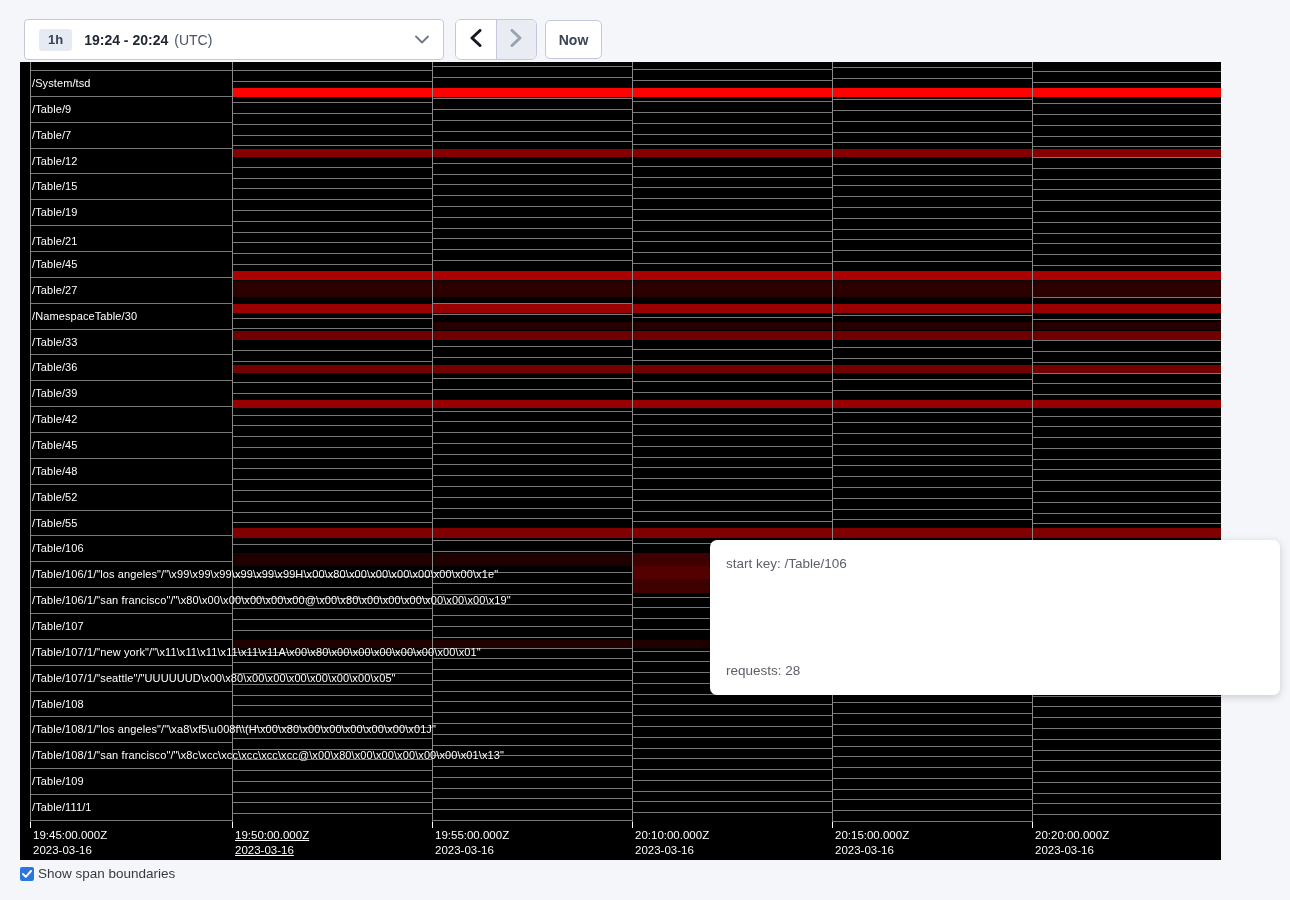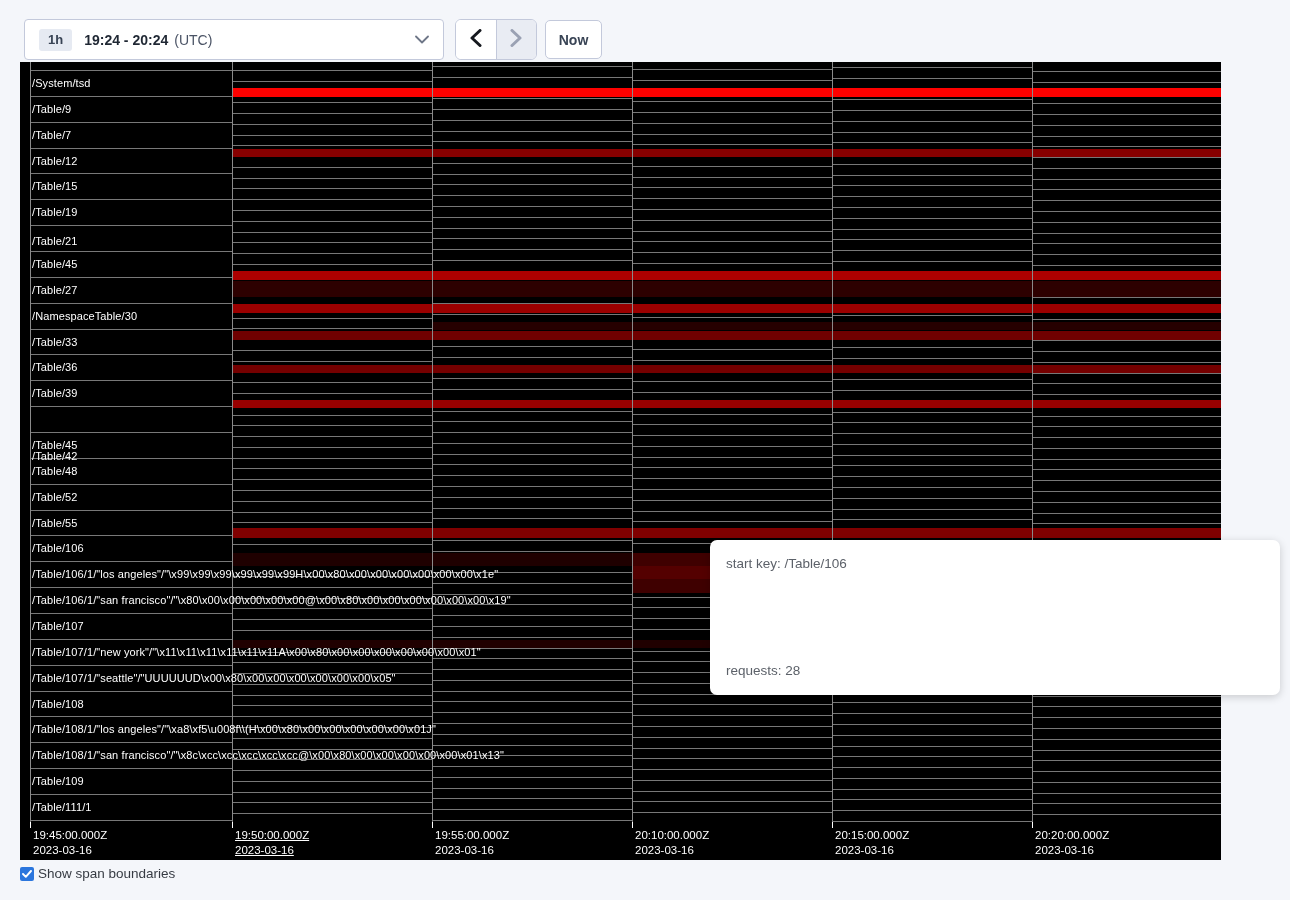--- a/index.html
+++ b/index.html
@@ -533,21 +533,21 @@
       <div class="row-label" style="left: 12px; top: 93px; color: rgb(255, 255, 255);">/Table/12</div>
       <div class="row-label" style="left: 12px; top: 118px; color: rgb(255, 255, 255);">/Table/15</div>
       <div class="row-label" style="left: 12px; top: 144px; color: rgb(255, 255, 255);">/Table/19</div>
       <div class="row-label" style="left: 12px; top: 173px; color: rgb(255, 255, 255); text-align: right;">/Table/21</div>
       <div class="row-label" style="left: 12px; top: 196px; color: rgb(255, 255, 255);">/Table/45</div>
       <div class="row-label" style="left: 12px; top: 222px; color: rgb(255, 255, 255);">/Table/27</div>
       <div class="row-label" style="left: 12px; top: 248px; color: rgb(255, 255, 255);">/NamespaceTable/30</div>
       <div class="row-label" style="left: 12px; top: 274px; color: rgb(255, 255, 255);">/Table/33</div>
       <div class="row-label" style="left: 12px; top: 299px; color: rgb(255, 255, 255);">/Table/36</div>
       <div class="row-label" style="left: 12px; top: 325px; color: rgb(255, 255, 255);">/Table/39</div>
-      <div class="row-label" style="left: 12px; top: 351px; color: rgb(255, 255, 255); margin-top: 37px;">/Table/42</div>
+      <div class="row-label" style="left: 12px; top: 351px; color: rgb(255, 255, 255);">/Table/42</div>
       <div class="row-label" style="left: 12px; top: 377px; color: rgb(255, 255, 255);">/Table/45</div>
       <div class="row-label" style="left: 12px; top: 403px; color: rgb(255, 255, 255);">/Table/48</div>
       <div class="row-label" style="left: 12px; top: 429px; color: rgb(255, 255, 255);">/Table/52</div>
       <div class="row-label" style="left: 12px; top: 455px; color: rgb(255, 255, 255);">/Table/55</div>
       <div class="row-label" style="left: 12px; top: 480px; color: rgb(255, 255, 255);">/Table/106</div>
       <div class="row-label" style="left: 12px; top: 506px; color: rgb(255, 255, 255);">/Table/106/1/"los angeles"/"\x99\x99\x99\x99\x99\x99H\x00\x80\x00\x00\x00\x00\x00\x00\x1e"</div>
       <div class="row-label" style="left: 12px; top: 532px; color: rgb(255, 255, 255);">/Table/106/1/"san francisco"/"\x80\x00\x00\x00\x00\x00@\x00\x80\x00\x00\x00\x00\x00\x00\x19"</div>
       <div class="row-label" style="left: 12px; top: 558px; color: rgb(255, 255, 255);">/Table/107</div>
       <div class="row-label" style="left: 12px; top: 584px; color: rgb(255, 255, 255);">/Table/107/1/"new york"/"\x11\x11\x11\x11\x11\x11A\x00\x80\x00\x00\x00\x00\x00\x00\x01"</div>
       <div class="row-label" style="left: 12px; top: 610px; color: rgb(255, 255, 255);">/Table/107/1/"seattle"/"UUUUUUD\x00\x80\x00\x00\x00\x00\x00\x00\x05"</div>

